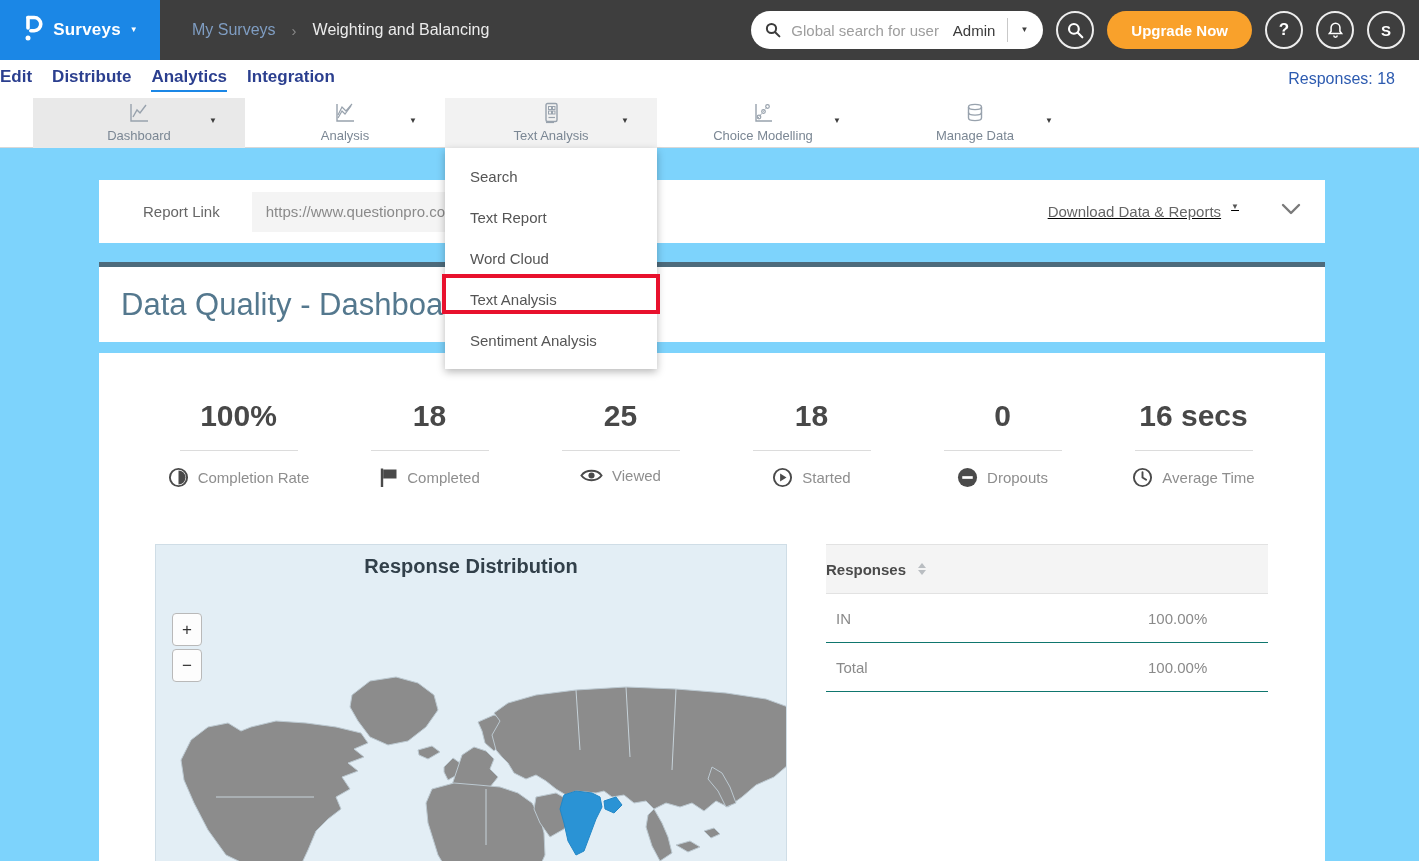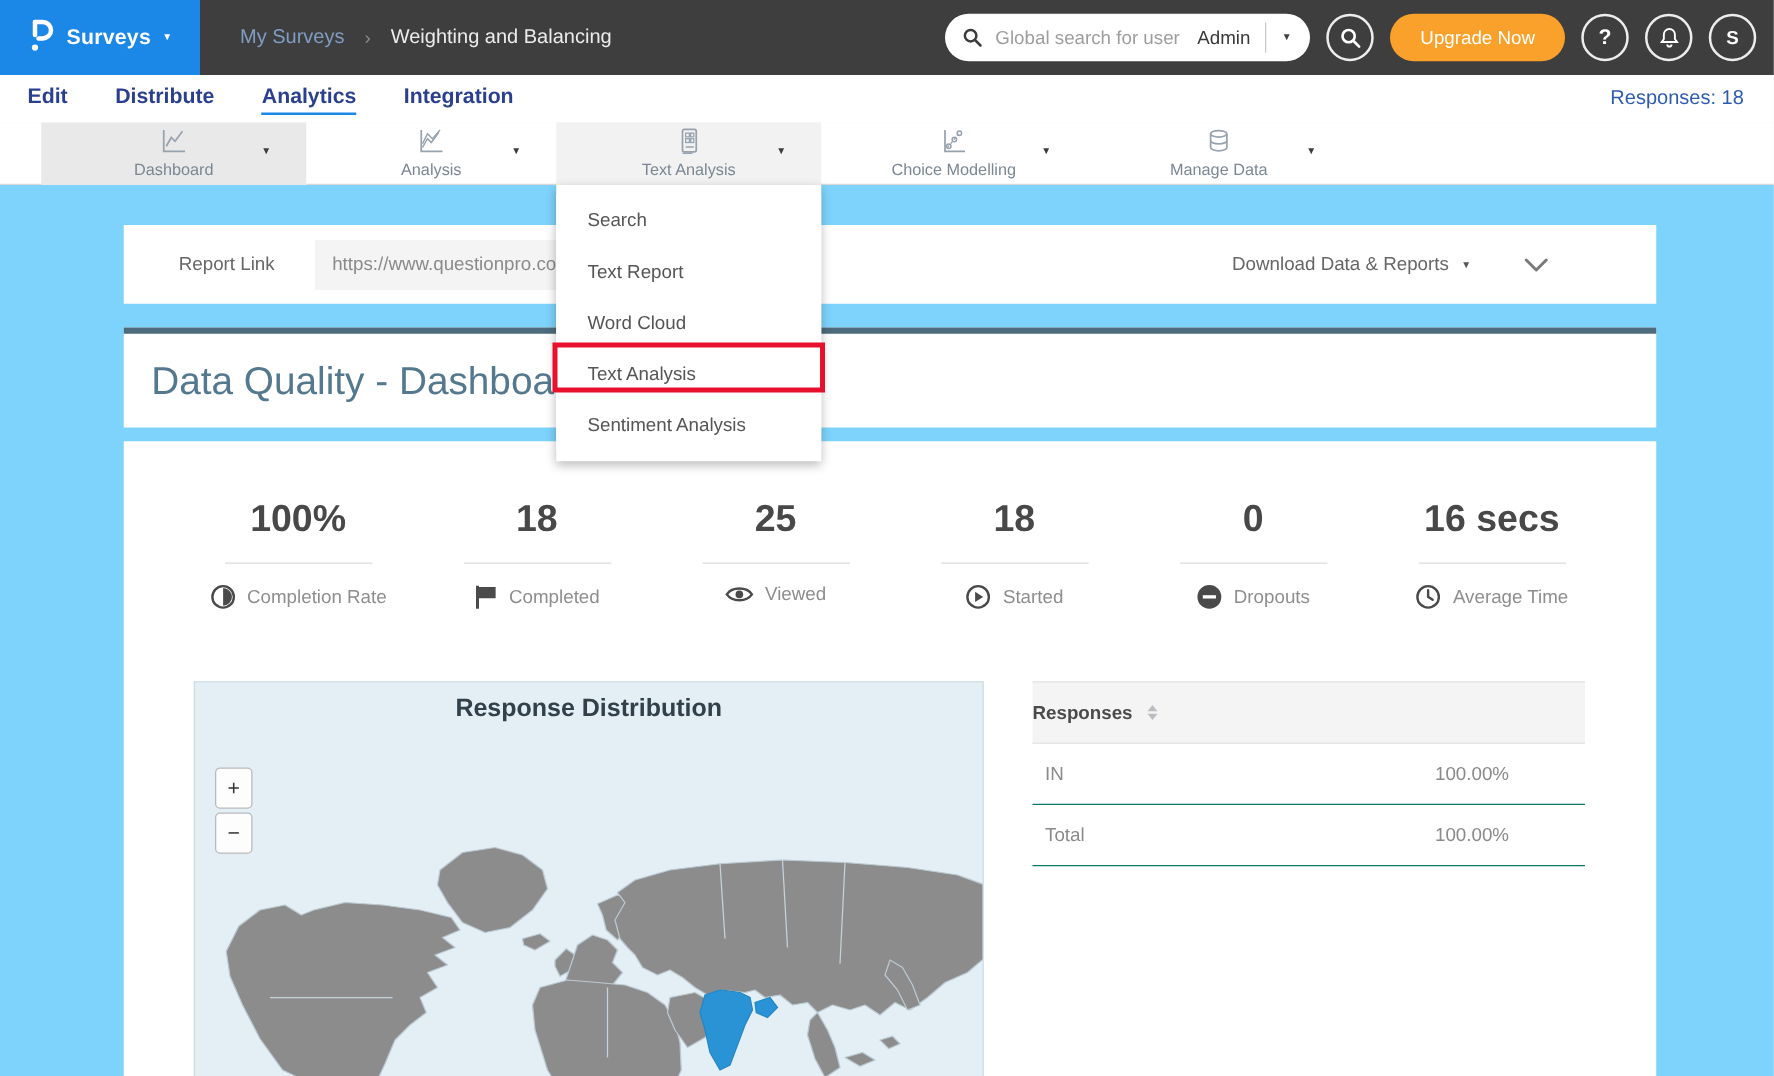--- a/index.html
+++ b/index.html
@@ -24,27 +24,27 @@
   .search-pill input { flex:1; border:none; outline:none; font-size:15px; color:#555;
     font-family:"Liberation Sans", sans-serif; margin-left:10px; min-width:0; }
   .search-pill input::placeholder { color:#9d9d9d; }
   .pill-scope { font-size:15px; color:#3a3a3a; font-weight:400; }
   .pill-divider { width:1px; height:24px; background:#c9c9c9; margin:0 12px; }
   .pill-caret { color:#3e3e3e; margin-right:15px; }
   .circle-btn { width:38px; height:38px; border-radius:50%; border:2px solid #ededed;
     display:flex; align-items:center; justify-content:center; color:#fff; cursor:pointer;
     background:transparent; font-size:17px; font-weight:700; }
   .upgrade-btn { height:38px; border-radius:19px; background:#f9a12b; color:#fff; border:none;
-    font-size:15px; font-weight:400; padding:0 24px; cursor:pointer;
+    font-size:15px; font-weight:700; padding:0 24px; cursor:pointer;
     font-family:"Liberation Sans", sans-serif; }
 
   
   .navbar { position:absolute; left:0; top:60px; width:1419px; height:38px; background:#fff;
     display:flex; align-items:center; z-index:20; }
-  .nav-links { display:flex; gap:38px; padding-left:22px; }
+  .nav-links { display:flex; gap:20px; }
   .nav-link { font-size:17px; color:#2b3f8f; font-weight:600; text-decoration:none;
     cursor:pointer; padding-bottom:3px; border-bottom:2px solid transparent; }
   .nav-link.active { border-bottom-color:#1b87e6; }
   .responses { margin-left:auto; padding-right:24px; font-size:16px; color:#2d5bb0; }
 
   
   .toolbar { position:absolute; left:0; top:98px; width:1419px; height:50px; background:#fff;
     border-bottom:1px solid #d8d8d8; z-index:20; }
   .tool-item { position:absolute; top:0; height:50px; cursor:pointer; }
   .tool-item .t-icon { position:absolute; left:0; right:0; top:4px; display:flex; justify-content:center; }
@@ -67,21 +67,21 @@
 
   
   .content { position:absolute; left:0; top:148px; width:1419px; height:713px; background:#7dd3fc; }
   .card { background:#fff; width:1226px; margin-left:99px; }
 
   .report-card { margin-top:32px; height:63px; display:flex; align-items:center; }
   .report-label { font-size:15px; color:#666; margin-left:44px; }
   .report-url { margin-left:32px; width:400px; height:40px; background:#f4f4f4; border:none;
     outline:none; padding:0 14px; font-size:15px; color:#8a8a8a; white-space:nowrap; overflow:hidden;
     font-family:"Liberation Sans", sans-serif; }
-  .report-right { margin-left:auto; display:flex; align-items:center; padding-right:86px; }
+  .report-right { margin-left:auto; display:flex; align-items:flex-start; padding-right:24px;text-decoration:underline; }
   .download-label { font-size:15px; color:#666; cursor:pointer; }
   .download-caret { color:#555; margin-left:10px; cursor:pointer; }
   .collapse-chevron { margin-left:42px; cursor:pointer; display:flex; }
 
   .title-card { margin-top:19px; height:80px; border-top:5px solid #4d6b7c;
     display:flex; align-items:center; }
   .page-title { font-size:31px; color:#54788e; font-weight:500; margin-left:22px; }
 
   .main-card { margin-top:11px; height:720px; }
   .stats-row { display:flex; padding:46px 36px 0 44px; }

